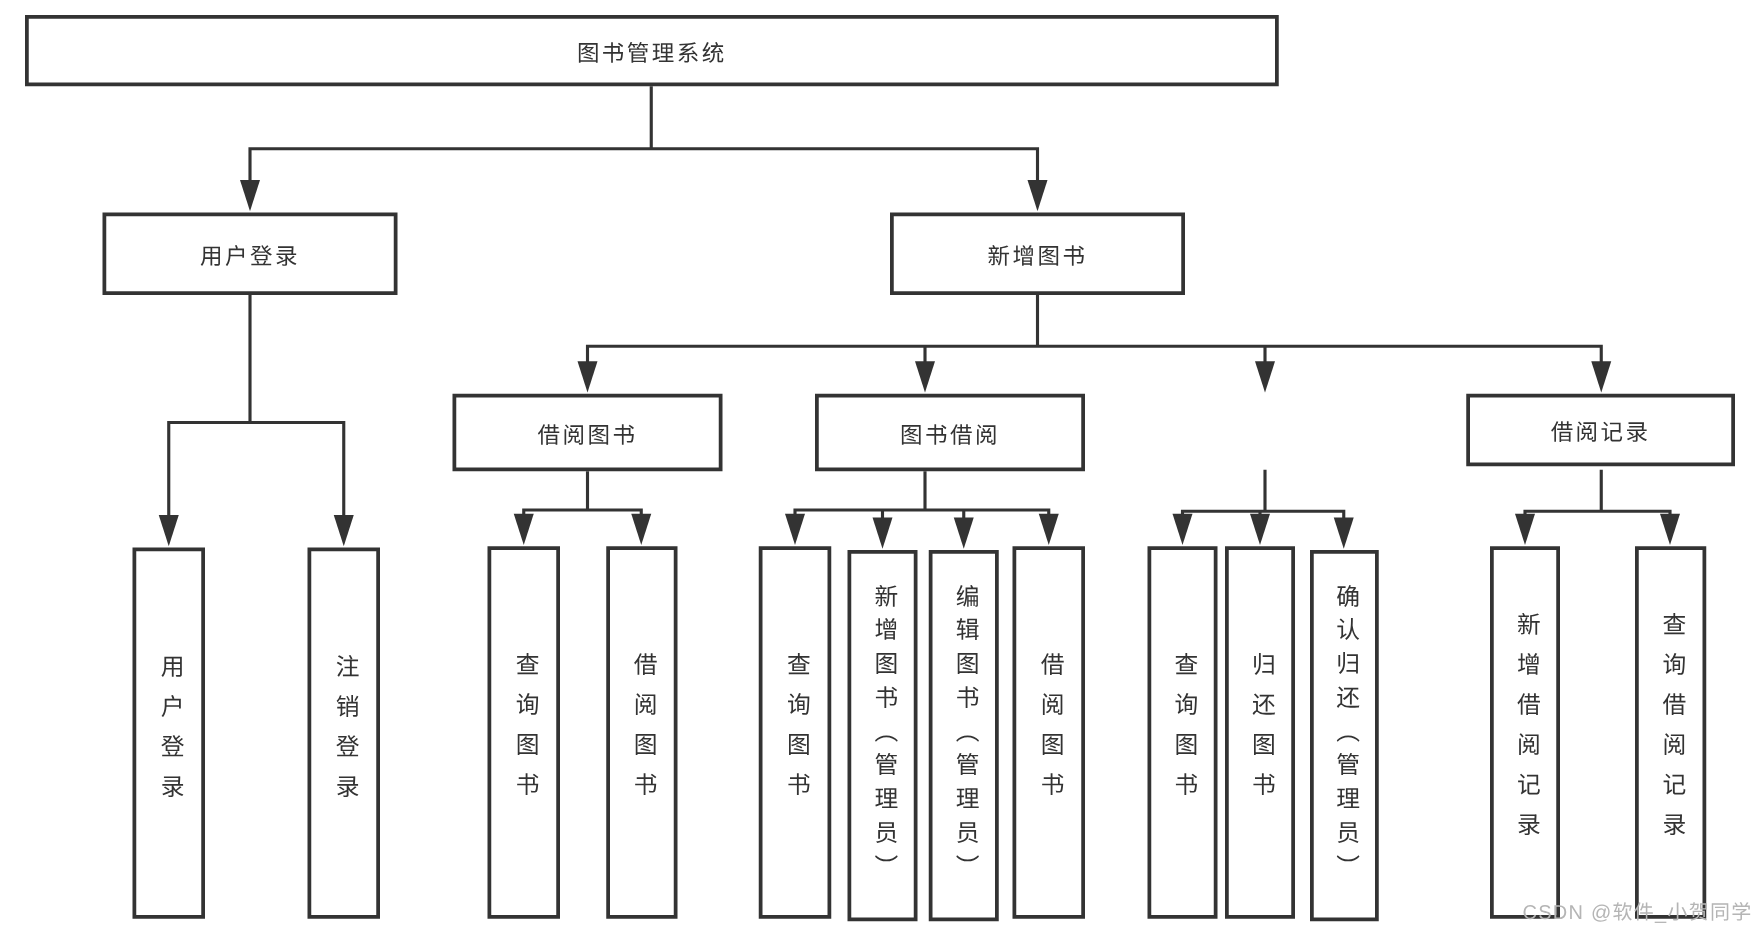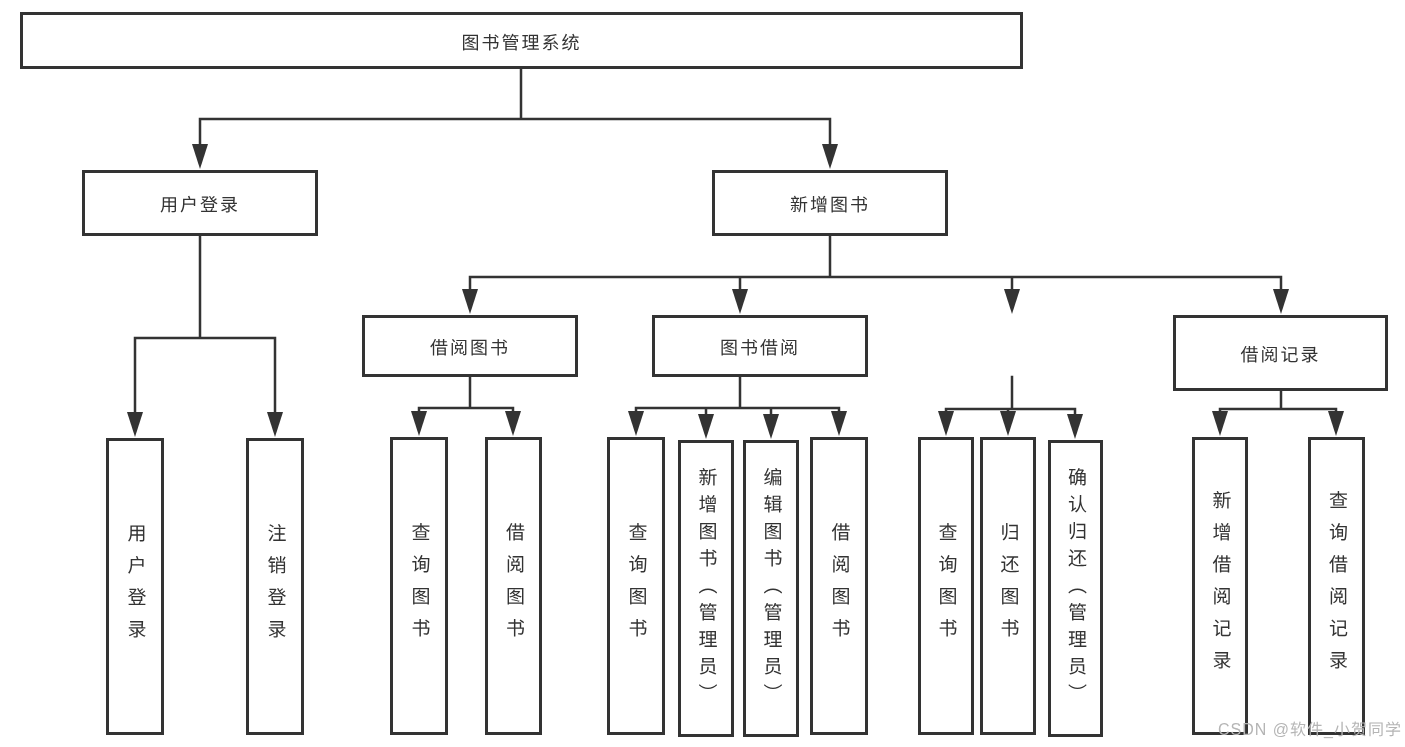--- a/index.html
+++ b/index.html
@@ -116,21 +116,21 @@
   <div class="box" style="left:712px;top:170px;width:236px;height:66px;">
     <span class="h-label">新增图书</span>
   </div>
 
   <div class="box" style="left:362px;top:315px;width:216px;height:62px;">
     <span class="h-label">借阅图书</span>
   </div>
   <div class="box" style="left:632px;top:315px;width:216px;height:62px;margin-left:20px;">
     <span class="h-label">图书借阅</span>
   </div>
-  <div class="box" style="left:1173px;top:315px;width:215px;height:76px;">
+  <div class="box" style="left:1173px;top:315px;width:215px;height:58px;">
     <span class="h-label">借阅记录</span>
   </div>
 
   <div class="box" style="left:106px;top:438px;width:58px;height:297px;">
     <span class="v-label">用户登录</span>
   </div>
   <div class="box" style="left:246px;top:438px;width:58px;height:297px;">
     <span class="v-label">注销登录</span>
   </div>
 

